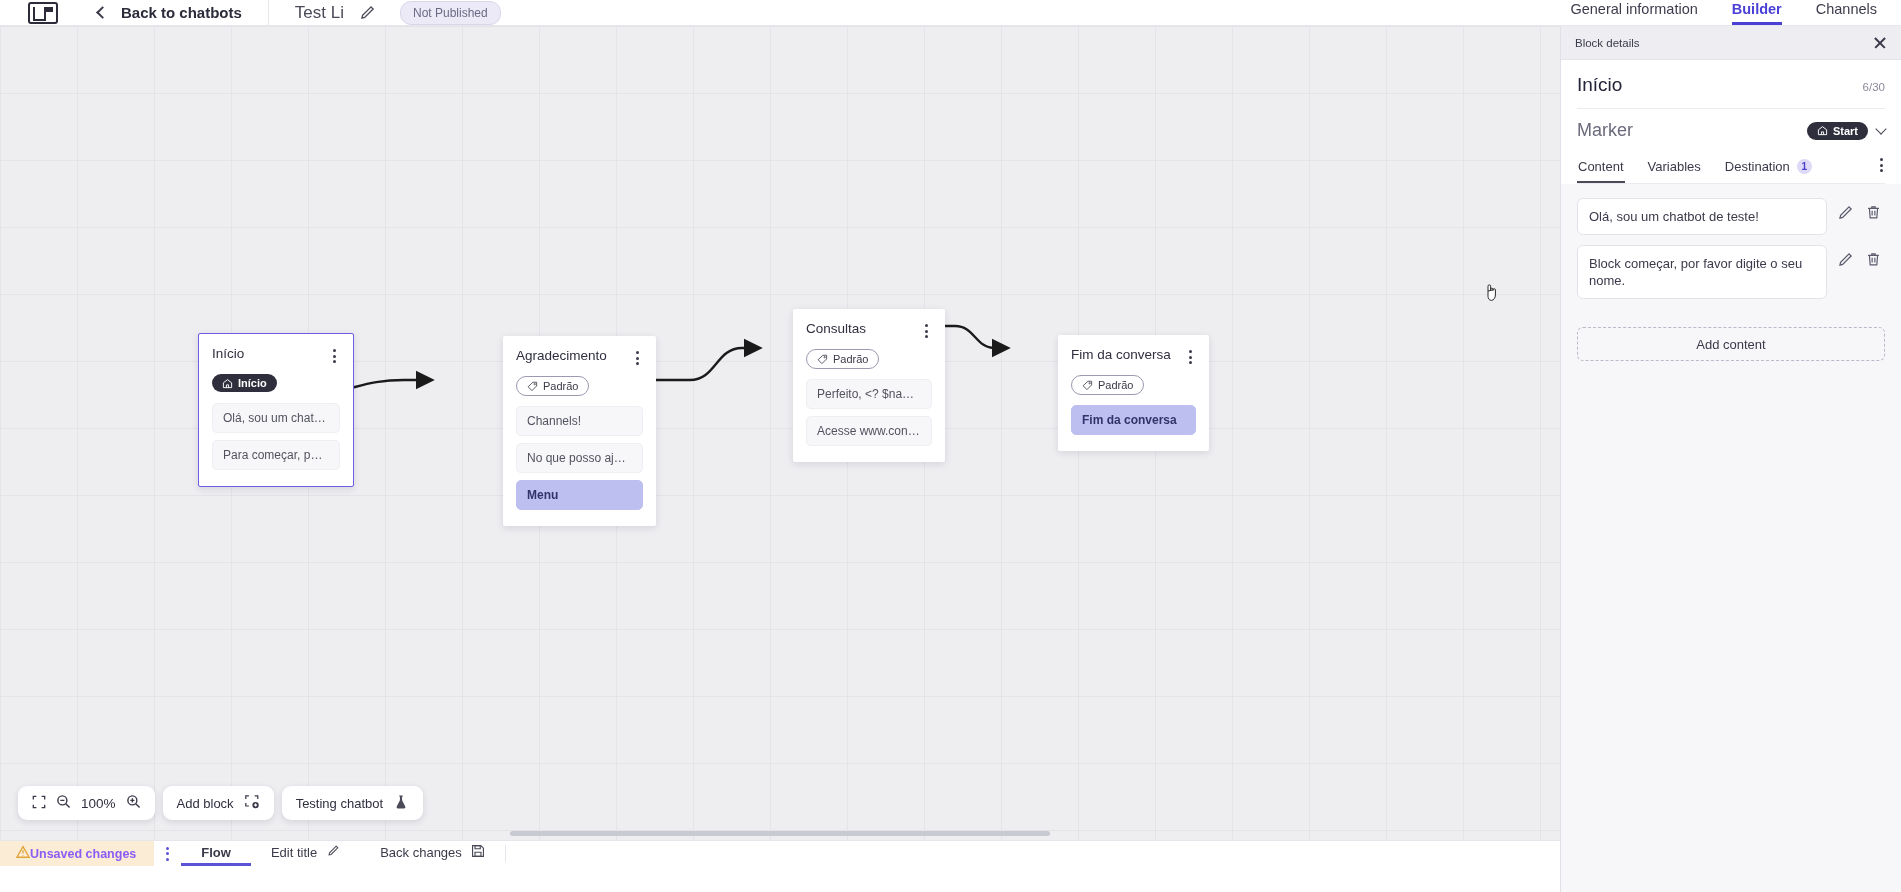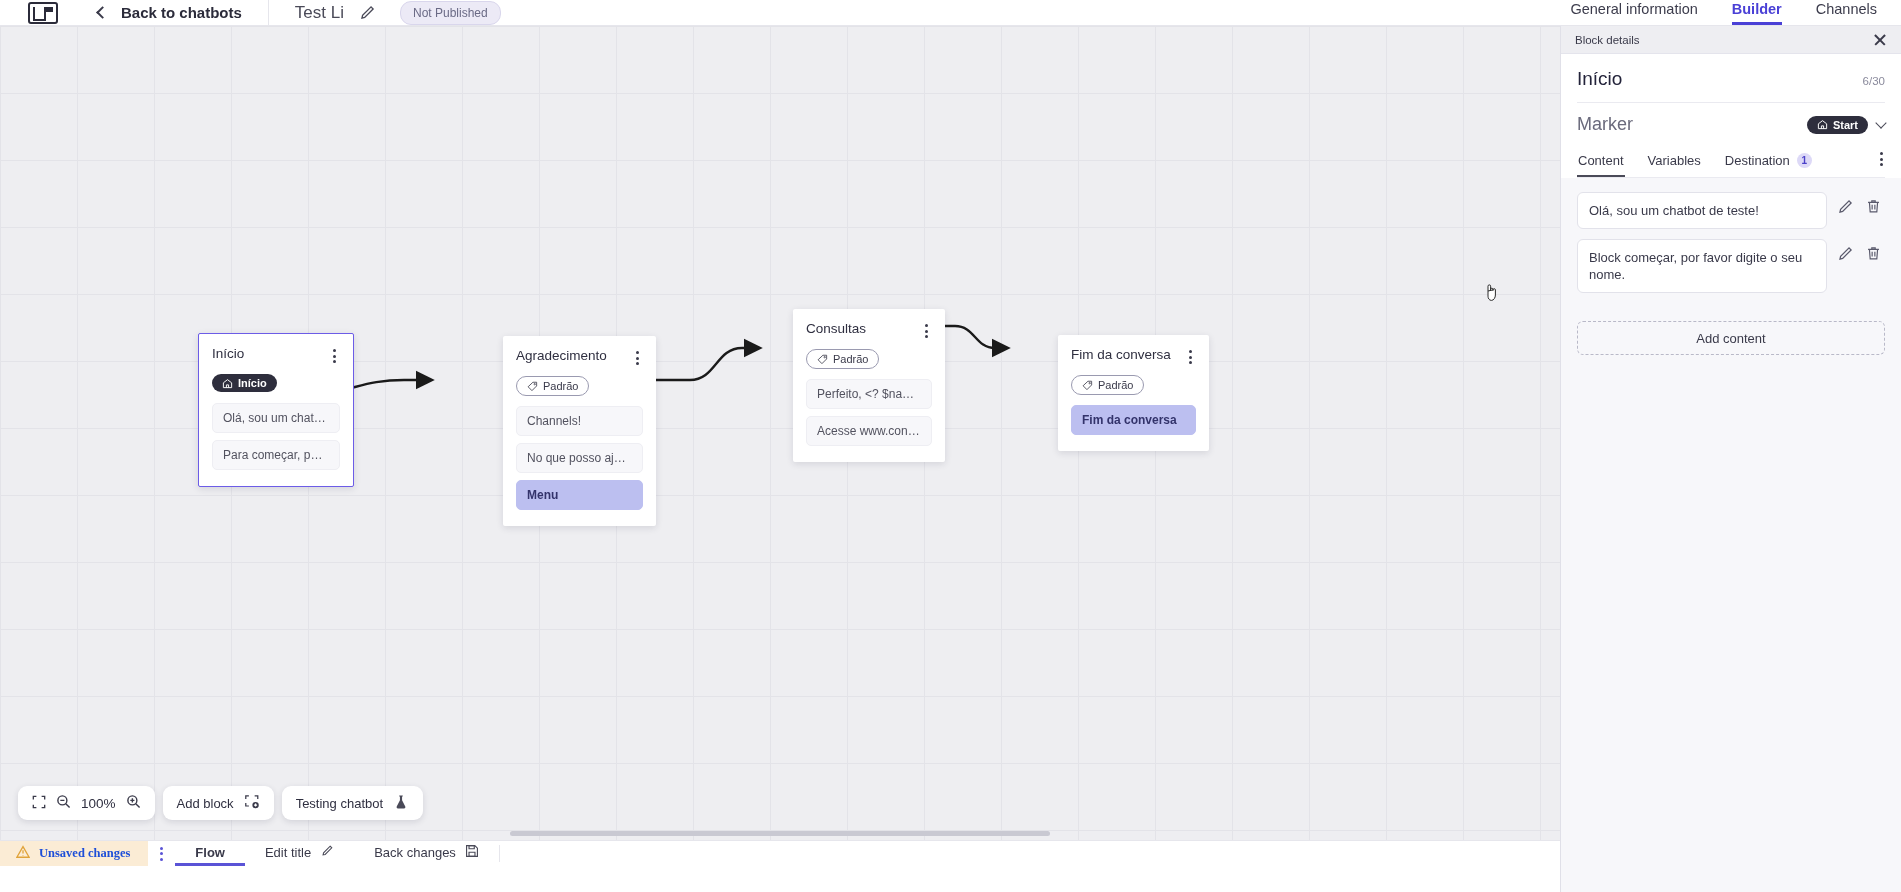--- a/index.html
+++ b/index.html
@@ -110,22 +110,22 @@
   .zoom-val { font-size: 13.5px; color: #2f2f40; }
   .ico { flex: none; display:inline-block; }
 
   
   .statusbar {
     position: absolute; left: 0; bottom: 0; width: 1560px; height: 26px;
     background: #fff; display: flex; align-items: stretch; z-index: 20;
     border-top: 1px solid #e6e6ec;
   }
   .unsaved {
-    background: #fbecd5; display: flex; align-items: center; gap: 9px;
-    padding: 0 18px 0 16px; font-size: 12.5px; color: #1d4ed8; font-weight: 700; font-family: Liberation Serif, serif;
+    background: #fbecd5; display: flex; align-items: center; 
+    padding: 0 18px 0 16px; font-size: 12.5px; color: #8b5cf6; font-weight: 700;
   }
   .kebab-h { display:flex; flex-direction: column; gap: 2.5px; align-items:center;
              justify-content:center; padding: 0 12px; cursor:pointer; }
   .kebab-h i { width: 3px; height: 3px; border-radius: 50%; background: #5a53d6; display:block; }
   .sb-item {
     display: flex; align-items: center; gap: 9px; padding: 0 20px; font-size: 13px;
     color: #3a3a4a; cursor: pointer; border-bottom: 3px solid transparent;
   }
   .sb-item.active { color: #3a3a4a; font-weight: 700; border-bottom-color: #5a53d6; }
   .sb-divider { width:1px; background:#e6e6ec; margin: 4px 0; }
@@ -136,21 +136,21 @@
     background: #c9c9d2; border-radius: 3px; z-index: 14;
   }
 
   
   .panel {
     position: absolute; top: 26px; right: 0; width: 341px; height: 866px;
     background: #f7f7fa; border-left: 1px solid #e0e0e8; z-index: 25;
     display: flex; flex-direction: column;
   }
   .panel-bar {
-    height: 28px; background: #eeeef2; display: flex; align-items: center;
+    height: 34px; background: #eeeef2; display: flex; align-items: center;
     justify-content: space-between; padding: 0 14px;
     border-bottom: 1px solid #e4e4ec;
   }
   .panel-bar-title { font-size: 11.5px; color: #3a3a4a; }
   .close-x { width: 14px; height: 14px; position: relative; cursor: pointer; }
   .close-x:before, .close-x:after {
     content:""; position:absolute; left: 0; top: 6px; width: 14px; height: 1.6px;
     background:#3a3a4a;
   }
   .close-x:before { transform: rotate(45deg); }

